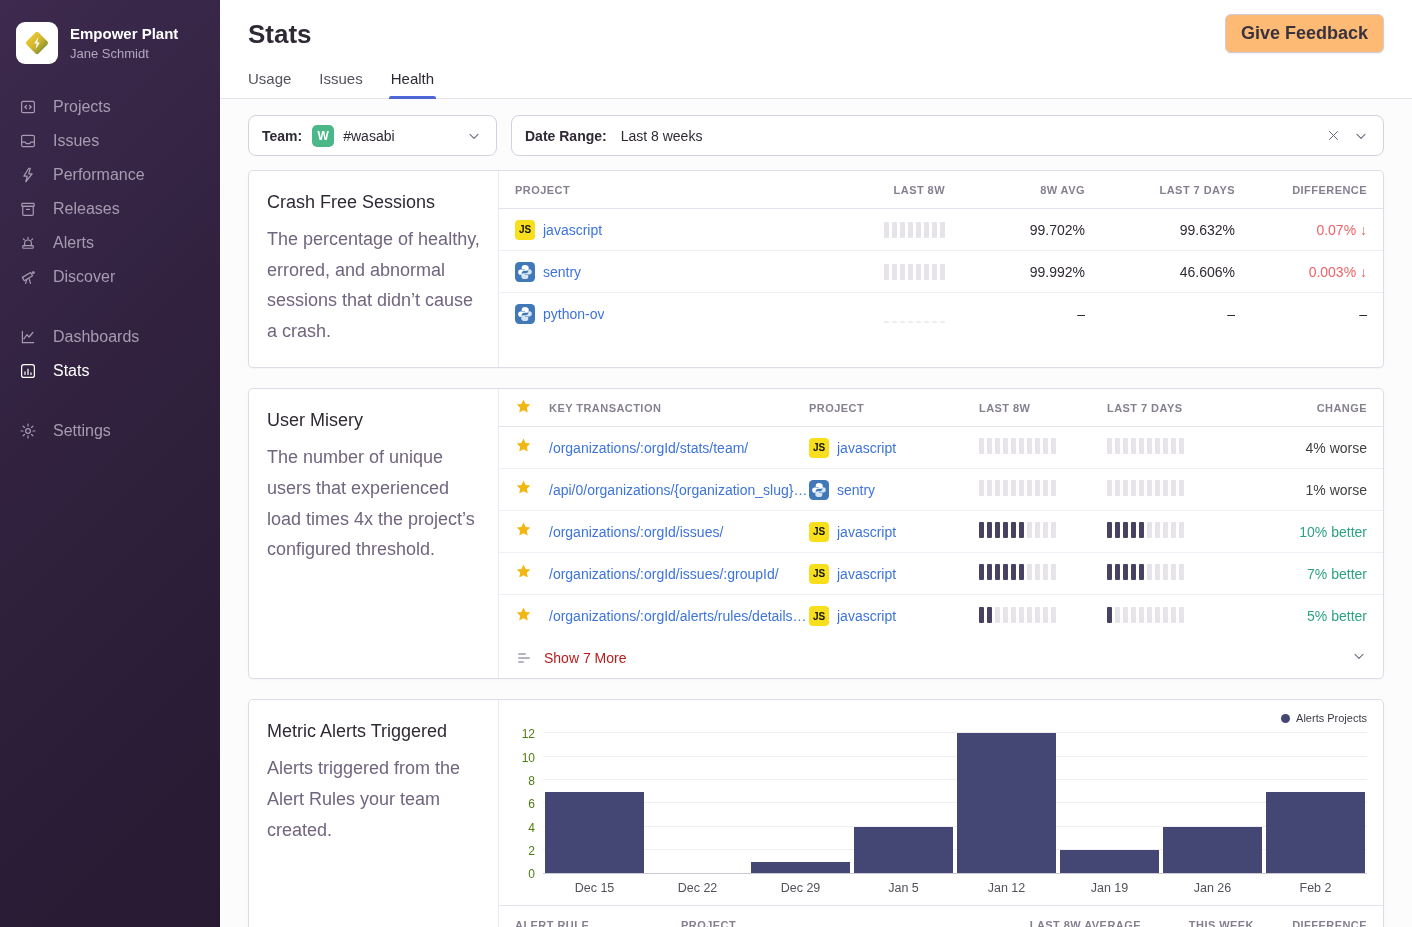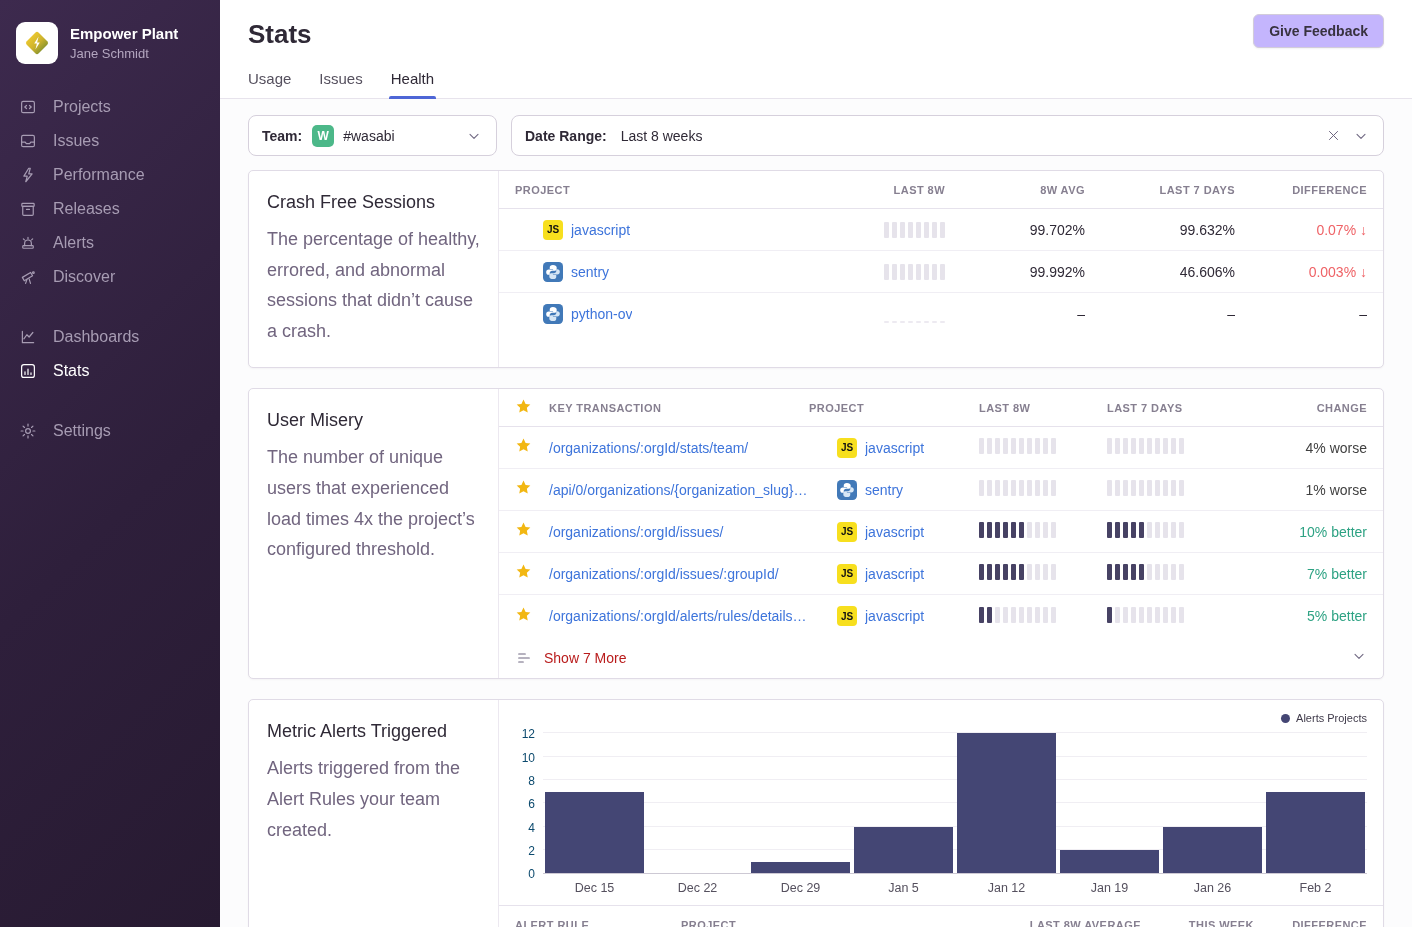--- a/index.html
+++ b/index.html
@@ -18,22 +18,22 @@
   .nav-item { display:flex; align-items:center; gap:15px; padding:7px 18px; font-size:16px; color:#a79cb3; cursor:pointer; }
   .nav-item .nicon { width:20px; height:20px; display:flex; align-items:center; justify-content:center; flex:0 0 20px; }
   .nav-item.active { color:#fff; }
   .nav-gap { height:26px; }
   svg.stroke { fill:none; stroke:currentColor; stroke-width:1.6; stroke-linecap:round; stroke-linejoin:round; }
 
   
   .main { flex:1; display:flex; flex-direction:column; min-width:0; }
   .hdr { background:#fff; border-bottom:1px solid #e7e3ec; padding:0 28px; position:relative; flex:0 0 auto; }
   .hdr h1 { font-size:26px; font-weight:700; color:#2f2936; padding-top:19px; }
-  .feedback-btn { position:absolute; top:14px; right:28px; background:#c4b5fd; border:1px solid #d2ccda;
-    border-radius:6px; padding:8px 15px; font-size:14px; font-weight:700; color:#38323f; cursor:pointer;
+  .feedback-btn { position:absolute; top:14px; right:28px; background:#fdba74; border:1px solid #d2ccda;
+    border-radius:6px; padding:8px 15px; font-size:18px; font-weight:700; color:#38323f; cursor:pointer;
     box-shadow:0 1px 2px rgba(40,30,60,.06); font-family:inherit; }
   .tabs { display:flex; gap:28px; margin-top:20px; }
   .tab { font-size:15px; color:#55505e; padding-bottom:11px; position:relative; cursor:pointer; }
   .tab.active { color:#2f2936; }
   .tab.active::after { content:""; position:absolute; left:-2px; right:-2px; bottom:-1px; height:3px; background:#4e66d6; border-radius:2px 2px 0 0; }
 
   .content { flex:1; padding:16px 28px 0; overflow:hidden; }
 
   
   .filter-row { display:flex; gap:14px; margin-bottom:14px; }
@@ -59,21 +59,21 @@
 
   .thead { display:grid; align-items:center; padding:0 16px; height:38px; border-bottom:1px solid #e6e2ec;
     font-size:11px; font-weight:700; color:#867f90; letter-spacing:.45px; text-transform:uppercase; }
   .trow { display:grid; align-items:center; padding:0 16px; height:42px; border-bottom:1px solid #f0eef4; }
   .trow:last-child { border-bottom:none; }
   .crash-grid  { grid-template-columns:1fr 150px 140px 150px 132px; }
   .misery-grid { grid-template-columns:34px 1fr 170px 128px 148px 112px; }
   .alert-grid  { grid-template-columns:1fr 255px 205px 113px 113px; }
   .cell-r { text-align:right; display:flex; justify-content:flex-end; align-items:center; }
   .num { font-size:14px; color:#2f2936; }
-  .proj-cell { display:flex; align-items:center; gap:8px; min-width:0;margin-left:28px; }
+  .proj-cell { display:flex; align-items:center; gap:8px; min-width:0; }
   .picon { width:20px; height:20px; border-radius:4px; flex:0 0 20px; display:flex; align-items:center; justify-content:center; }
   .picon.js { background:#f7df1e; color:#111; font-size:10px; font-weight:700; }
   .tlink { color:#3d74db; font-size:14px; text-decoration:none; white-space:nowrap; overflow:hidden; text-overflow:ellipsis; cursor:pointer; }
   .diff-down { color:#ef6266; font-size:14px; }
   .chg-worse { color:#404040; font-size:14px; }
   .chg-better { color:#2da283; font-size:14px; }
 
   .spark { display:inline-flex; align-items:flex-end; gap:3px; height:17px; }
   .sbar { width:5px; height:16px; background:#e6e3eb; border-radius:1px; }
   .sbar.dark { background:#474264; }
@@ -82,21 +82,21 @@
   .star { width:17px; height:17px; display:inline-flex; }
   .misery-footer { display:flex; align-items:center; gap:11px; padding:0 16px; height:41px; color:#b91c1c; font-size:14px; cursor:pointer; }
   .misery-footer .chev { margin-left:auto; color:#6e6680; }
 
   
   .chart-wrap { padding:10px 16px 0; position:relative; }
   .legend { display:flex; justify-content:flex-end; align-items:center; gap:6px; font-size:11px; color:#3f3a4a; height:16px; }
   .legend-dot { width:9px; height:9px; border-radius:50%; background:#444674; }
   .plot-zone { display:flex; margin-top:8px; }
   .ylabels { width:28px; flex:0 0 28px; position:relative; height:140px; }
-  .ylabel { position:absolute; right:8px; font-size:12px; color:#0c4a6e; transform:translateY(50%); }
+  .ylabel { position:absolute; right:8px; font-size:12px; color:#4d7c0f; transform:translateY(50%); }
   .plot { flex:1; position:relative; height:140px; border-bottom:1px solid #cdc9d4; }
   .gridline { position:absolute; left:0; right:0; height:1px; background:#f0eef3; }
   .bars { position:absolute; left:0; right:0; bottom:0; top:0; display:flex; align-items:flex-end; }
   .bar-slot { flex:1; display:flex; justify-content:center; align-items:flex-end; height:100%; padding:0 2px; }
   .bar { width:100%; background:#444674; }
   .xlabels { display:flex; margin:7px 0 10px 28px; }
   .xlabel { flex:1; text-align:center; font-size:12.5px; color:#55505e; }
   .alert-thead { border-top:1px solid #e6e2ec; border-bottom:none; }
 </style>
 </head>

